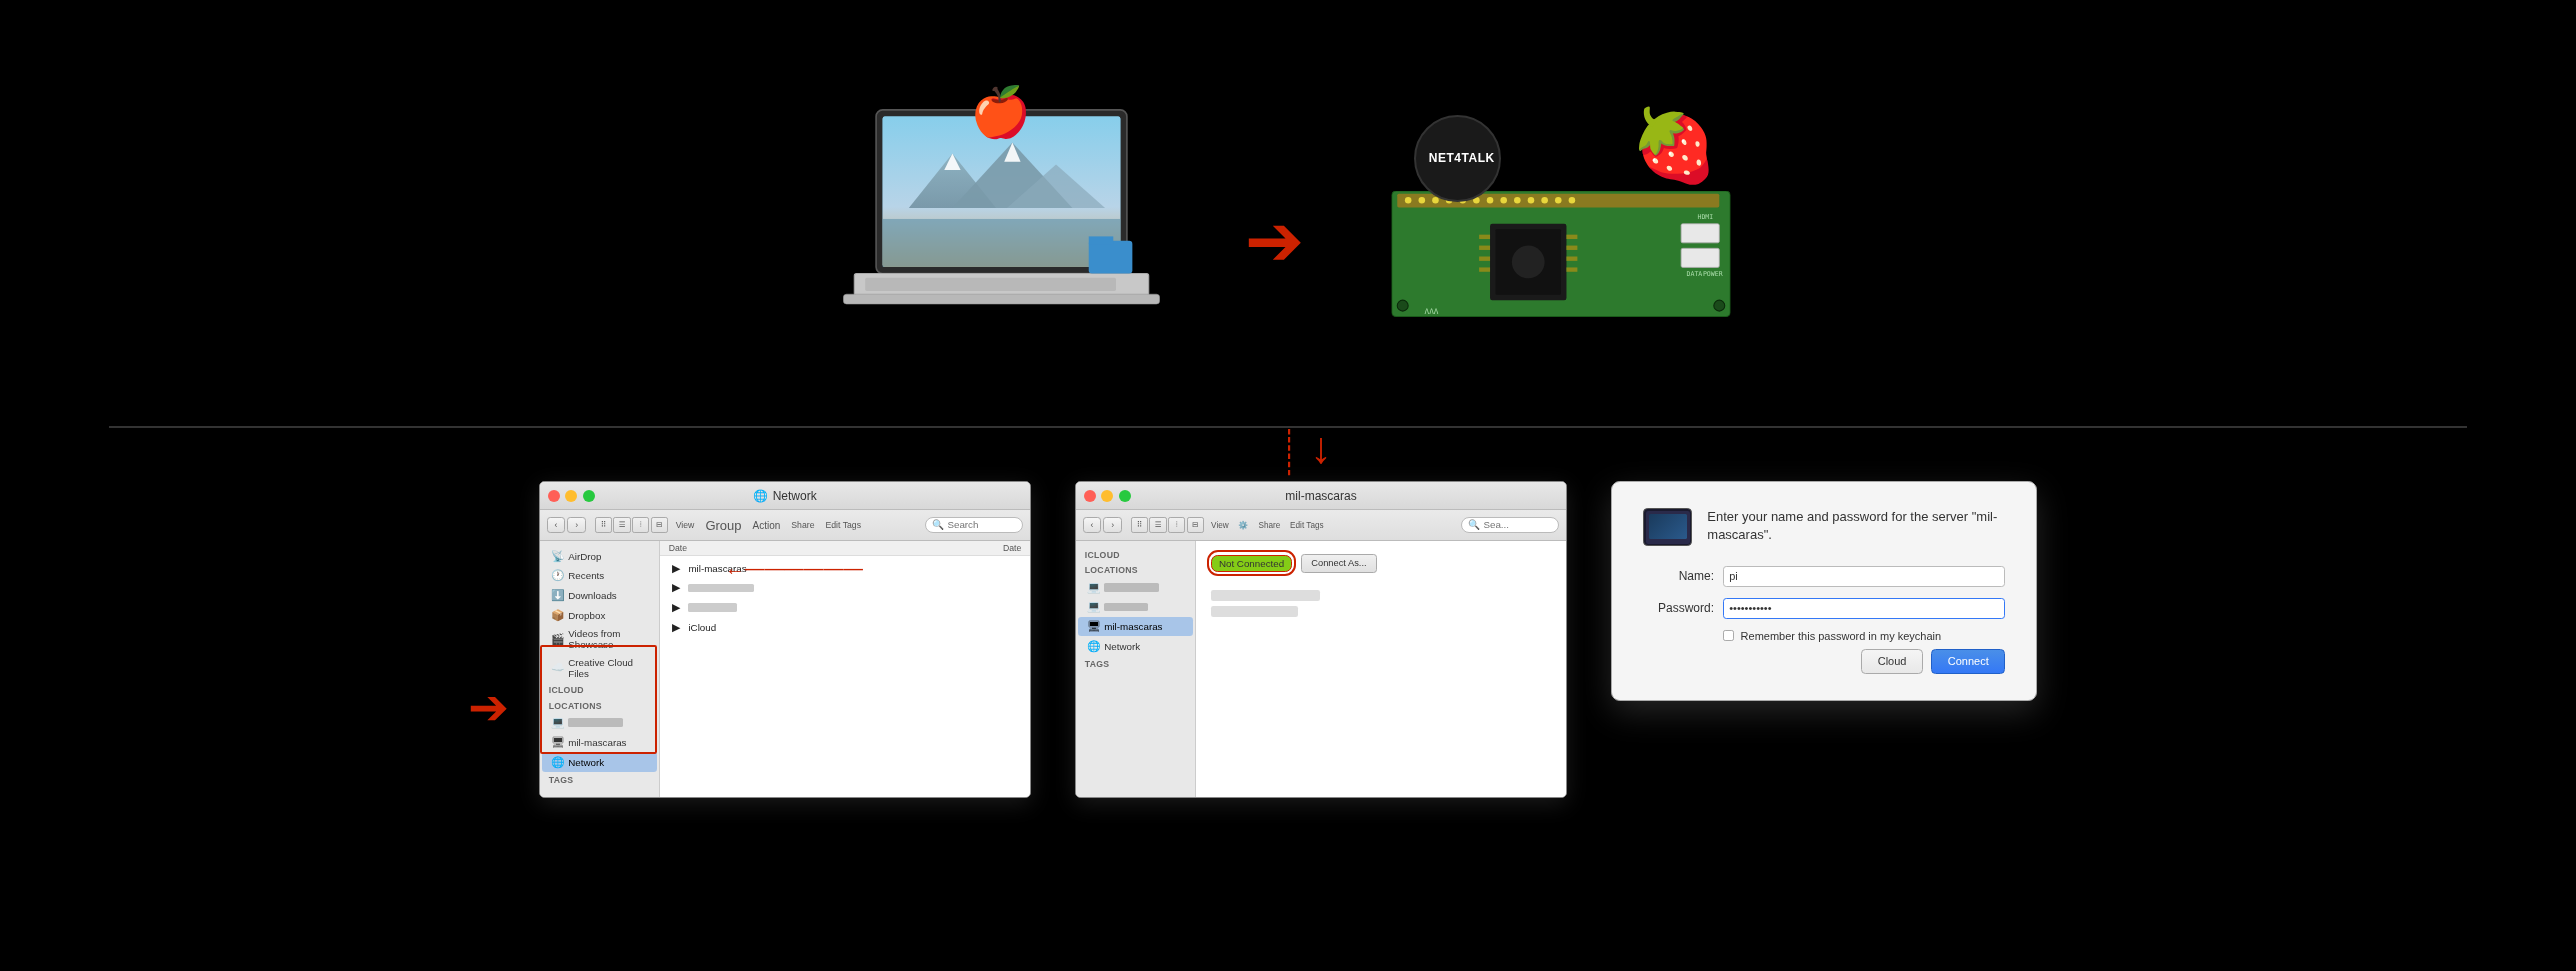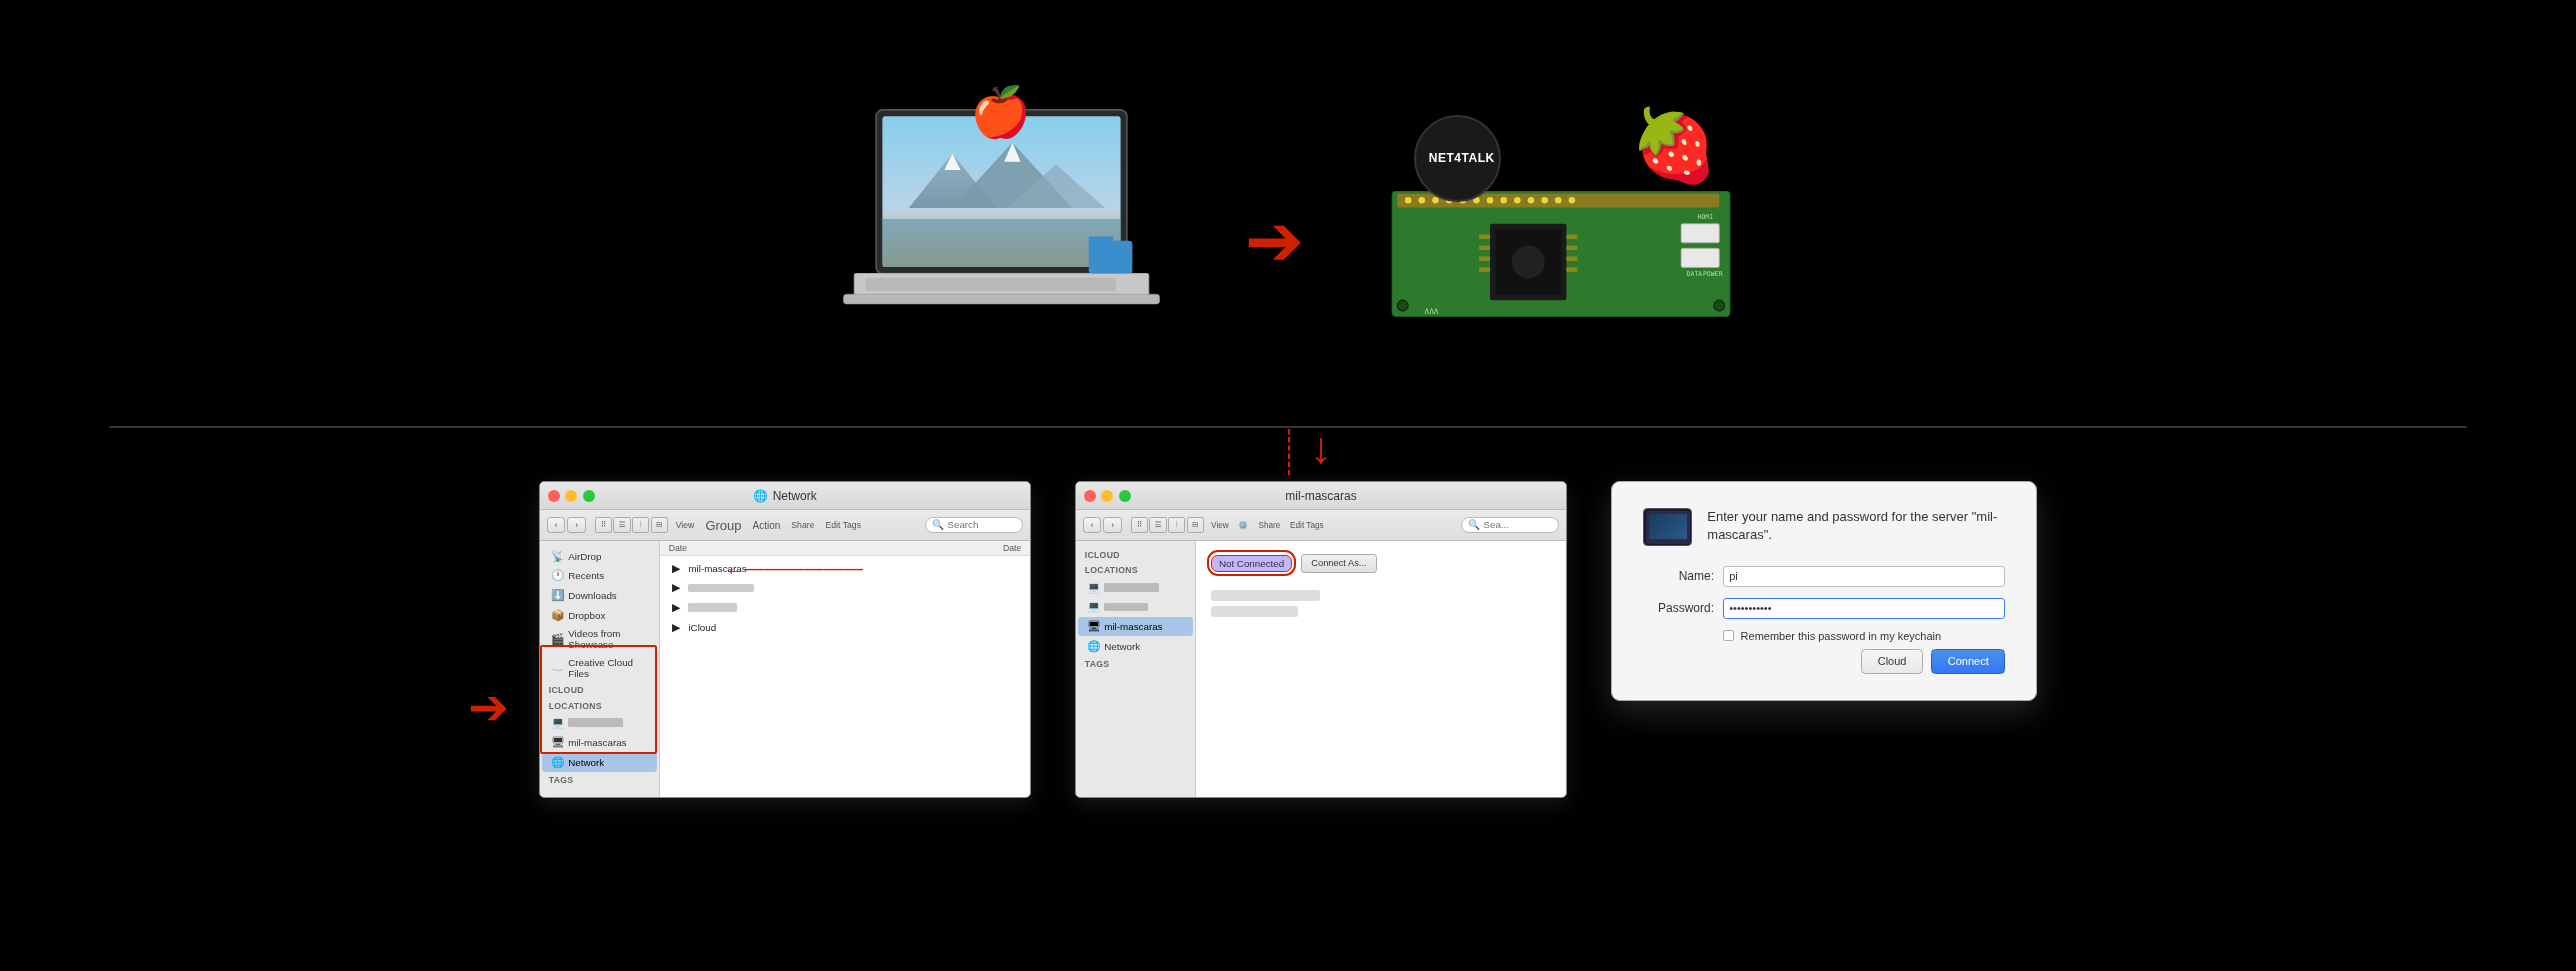--- a/index.html
+++ b/index.html
@@ -288,21 +288,21 @@
       border: 2.2px solid #cc2200;
       border-radius: 2.2px;
       pointer-events: none;
     }
 
     
     .not-connected-badge {
       display: inline-flex;
       align-items: center;
       padding: 2.2px 6.6px;
-      background: #c4b5fd;
+      background: #84cc16;
       border: 1.1px solid #cc2200;
       border-radius: 6.6px;
       font-size: 9.8px;
       color: #333;
       font-weight: 500;
     }
 
     
     .connect-as-btn {
       padding: 3.3px 9.8px;

